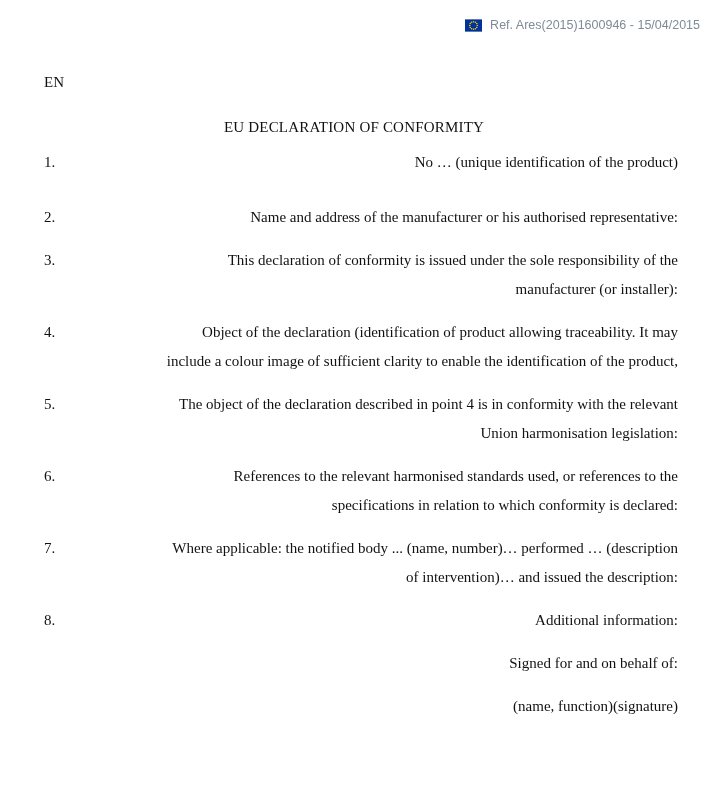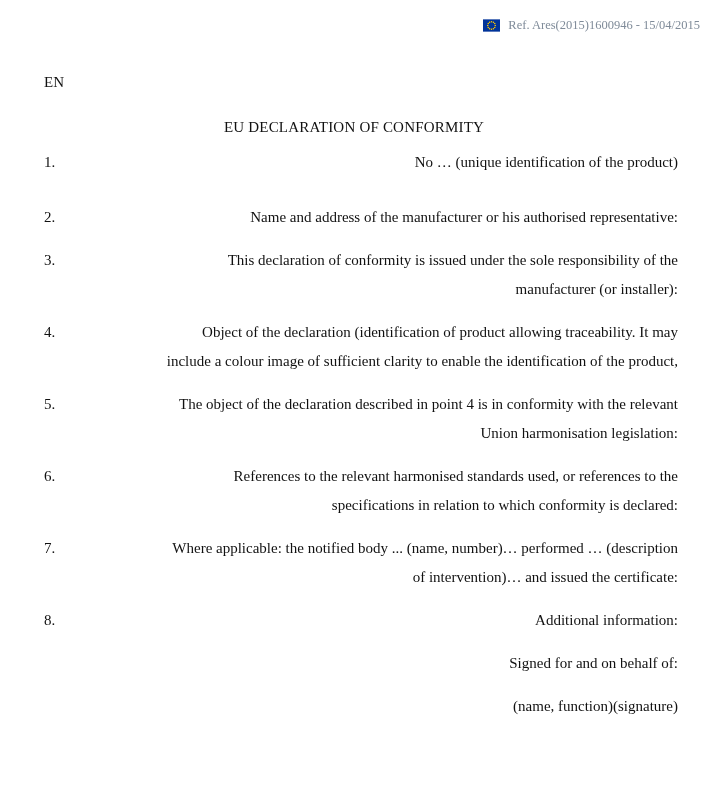--- a/index.html
+++ b/index.html
@@ -16,21 +16,21 @@
     font-family:"Liberation Serif","DejaVu Serif",serif;
     color:var(--body_text);
   }
   .page{
     position:relative;width:708px;height:806px;background:var(--page_bg);
   }
   
   .stamp{
     position:absolute;top:18px;right:8px;
     display:flex;align-items:center;gap:8px;
-    font-family:Liberation Serif, serif;
+    font-family:Liberation Sans, sans-serif;
     font-size:12.5px;color:var(--stamp_text);
     white-space:nowrap;
   }
   .stamp svg{display:block;}
   .flag-bg{fill:var(--flag_blue);}
   .star{fill:var(--star_yellow);}
   
   .lang{
     position:absolute;left:44px;top:74px;
     font-size:15px;
@@ -130,21 +130,21 @@
       <div class="lines">
         <div class="line">References to the relevant harmonised standards used, or references to the</div>
         <div class="line">specifications in relation to which conformity is declared:</div>
       </div>
     </div>
 
     <div class="item">
       <div class="num">7.</div>
       <div class="lines">
         <div class="line">Where applicable: the notified body ... (name, number)… performed … (description</div>
-        <div class="line">of intervention)… and issued the certificate:</div>
+        <div class="line">of intervention)… and issued the description:</div>
       </div>
     </div>
 
     <div class="item">
       <div class="num">8.</div>
       <div class="lines">
         <div class="line">Additional information:</div>
       </div>
     </div>
 

